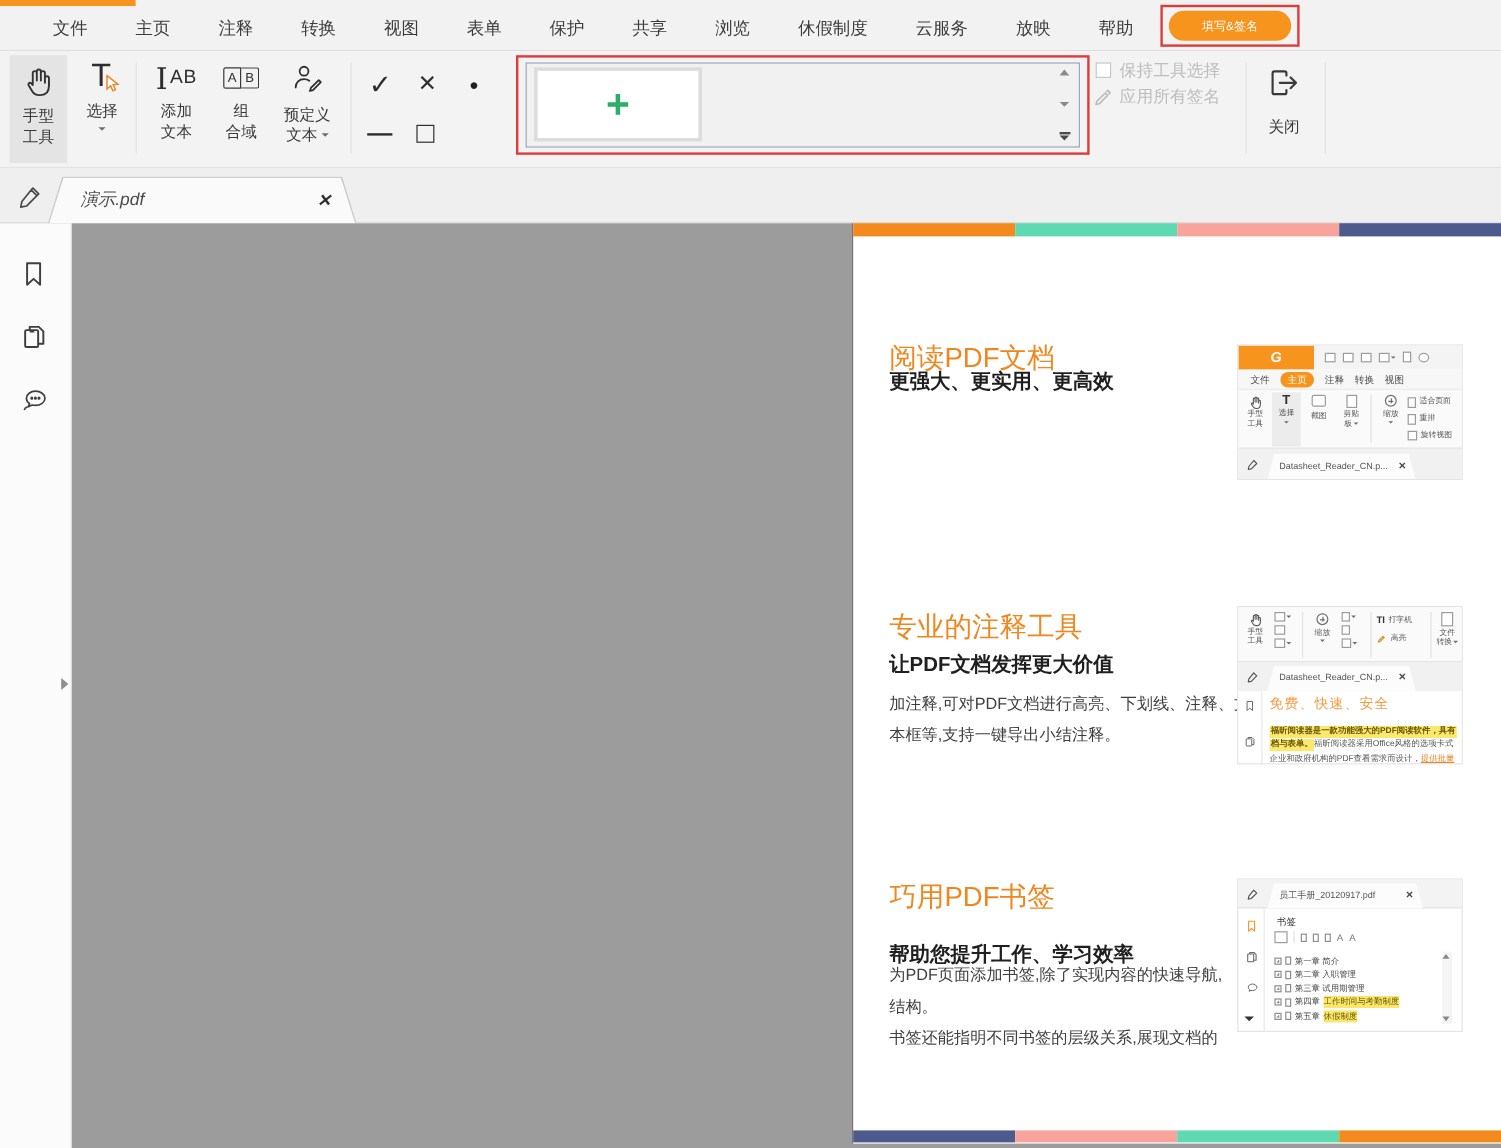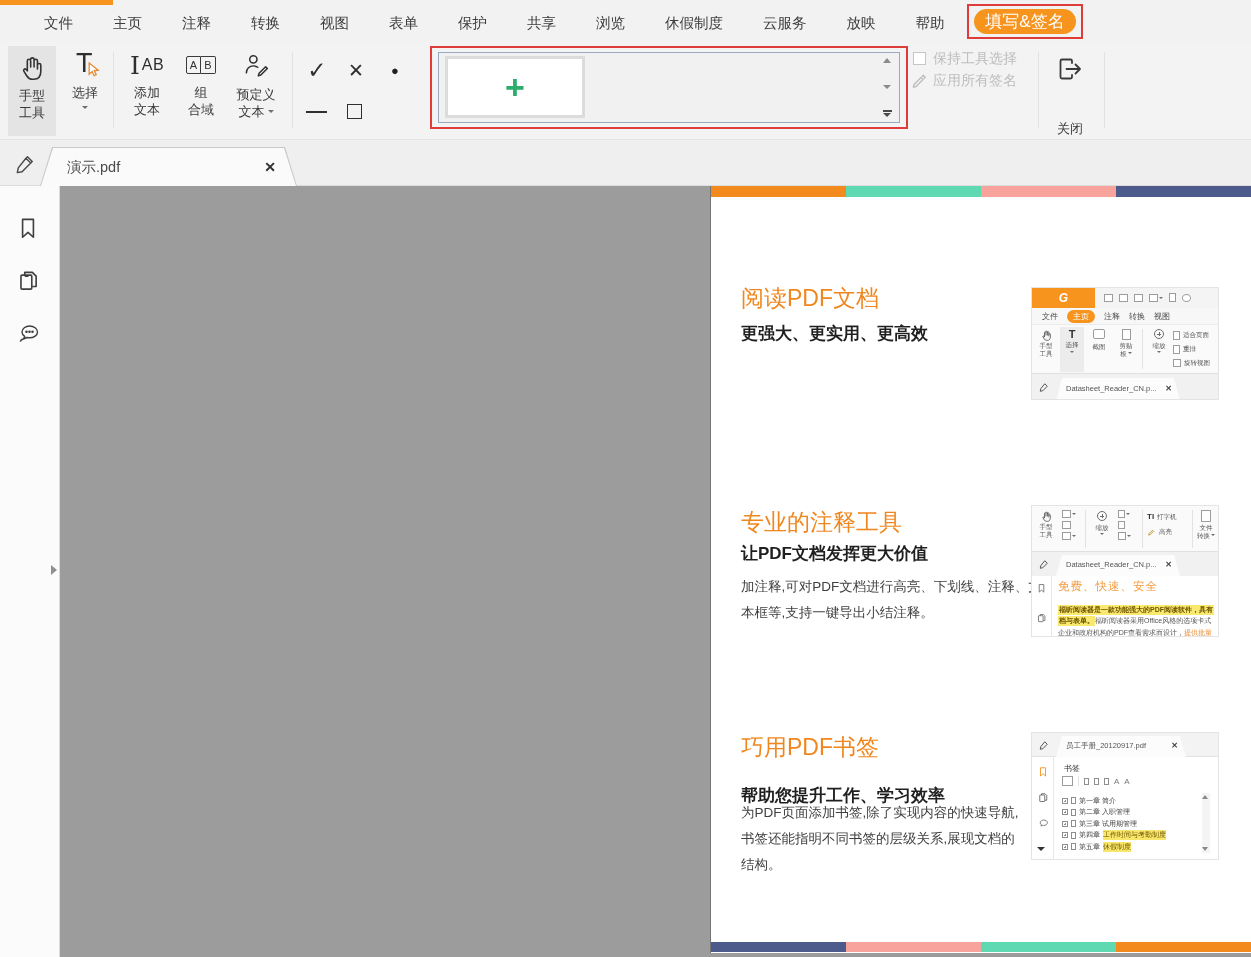--- a/index.html
+++ b/index.html
@@ -8,21 +8,21 @@
   .ctr{display:flex;align-items:center;justify-content:center;}
   .fc{display:flex;flex-direction:column;align-items:center;}
   .vd{position:absolute;width:1px;background:#E2E2E2;}
   .td{width:0;height:0;border-left:4px solid transparent;border-right:4px solid transparent;border-top:4px solid #6E6E6E;}
   .td.sm{border-left-width:3px;border-right-width:3px;border-top-width:3px;}
   .tu{width:0;height:0;border-left:4px solid transparent;border-right:4px solid transparent;border-bottom:5px solid #8A8A8A;}
   .tr-right{width:0;height:0;border-top:5px solid transparent;border-bottom:5px solid transparent;border-left:6px solid #8F8F8F;}
   .tool-label{font-size:13px;line-height:17px;color:#3A3A3A;text-align:center;}
   .mini-label{font-size:6.5px;line-height:7.5px;color:#555;text-align:center;white-space:nowrap;}
   .mbox{border:1px solid #9C9C9C;background:#fff;display:inline-block;box-sizing:border-box;}
-  .tab-shape{clip-path:polygon(12px 0,calc(100% - 12px) 0,100% 100%,0 100%);}
+  .tab-shape{clip-path:polygon(12px 0,calc(100% - 12px) 0,100% 100%,0 100%);font-style:italic;}
   .minitab-shape{clip-path:polygon(6px 0,calc(100% - 6px) 0,100% 100%,0 100%);}
   .menu-item{font-size:14.5px;color:#3D3D3D;white-space:nowrap;cursor:default;}
   .stripe-seg{height:100%;flex:1;}
   .sec-title{font-size:23px;font-weight:400;color:#F0871E;white-space:nowrap;}
   .sec-sub{font-size:17px;font-weight:700;color:#1F1F1F;white-space:nowrap;}
   .sec-body{font-size:13.5px;color:#3F3F3F;line-height:26px;}
   .sec-body div{white-space:nowrap;}
   .hlchip{display:inline-block;background:#FAE96F;color:#6E5503;font-size:7px;font-weight:700;line-height:9.5px;padding:0 1px;white-space:nowrap;}
   .mini7{font-size:7px;color:#555;white-space:nowrap;}
   .zoomplus{width:10px;height:10px;border:1px solid #6E6E6E;border-radius:50%;position:relative;display:inline-block;box-sizing:border-box;}
@@ -51,21 +51,21 @@
         <div class="menu-item">表单</div>
         <div class="menu-item">保护</div>
         <div class="menu-item">共享</div>
         <div class="menu-item">浏览</div>
         <div class="menu-item">休假制度</div>
         <div class="menu-item">云服务</div>
         <div class="menu-item">放映</div>
         <div class="menu-item">帮助</div>
       </div>
     <div class="a" style="left:967px;top:4px;width:116px;height:35px;border:2px solid #DE3B3B;box-sizing:border-box;">
-      <div class="ctr" style="margin:3px auto 0;width:102px;height:25px;background:#F7941E;border-radius:13px;color:#fff;font-size:17px;">填写&amp;签名</div>
+      <div class="ctr" style="margin:3px auto 0;width:102px;height:25px;background:#F7941E;border-radius:13px;color:#fff;font-size:10px;">填写&amp;签名</div>
     </div>
   </div>
 
   <div class="a" style="left:0;top:42px;width:1251px;height:98px;background:#F3F3F3;border-bottom:1px solid #E3E3E3;box-sizing:border-box;">
 
     <div class="a fc" style="left:8px;top:4px;width:48px;height:90px;background:#E4E4E4;">
       <span style="margin-top:7px;">
         <svg width="30" height="30" viewBox="0 0 32 32" fill="none" stroke="#333" stroke-width="1.7" stroke-linecap="round" stroke-linejoin="round">
           <path d="M11 19 V8.5 a1.8 1.8 0 0 1 3.6 0 V15 m0-8 a1.8 1.8 0 0 1 3.6 0 v8 m0-6.5 a1.8 1.8 0 0 1 3.6 0 V17 m0-4 a1.8 1.8 0 0 1 3.6 0 v6.5 C25.4 25 22.5 28 18 28 h-1.5 c-2.8 0-4.6-1.2-6-3.5 l-3.2-5.2 c-.9-1.5.9-3 2.2-1.9 L11 19"></path>
         </svg>
@@ -158,21 +158,21 @@
     <div class="a" style="left:933px;top:8px;font-size:14px;color:#BDBDBD;">保持工具选择</div>
     <span class="a" style="left:910px;top:29px;">
       <svg width="18" height="18" viewBox="0 0 18 18" fill="none" stroke="#BDBDBD" stroke-width="1.4" stroke-linejoin="round">
         <path d="M4 13.5 l7-7 2 2 -7 7 -2.6.6z M11.8 5.7 l1.4-1.4 2 2 -1.4 1.4"></path>
       </svg>
     </span>
     <div class="a" style="left:933px;top:30px;font-size:14px;color:#BDBDBD;">应用所有签名</div>
 
     <div class="vd" style="left:1038px;top:10px;height:76px;"></div>
 
-    <div class="a fc" style="left:1044px;top:8px;width:52px;height:82px;gap:24px;">
+    <div class="a fc" style="left:1044px;top:8px;width:52px;height:82px;">
       <span style="margin-top:4px;">
         <svg width="32" height="32" viewBox="0 0 32 32" fill="none" stroke="#3A3A3A" stroke-width="1.8" stroke-linecap="round" stroke-linejoin="round">
           <path d="M18 9 V7 a1.5 1.5 0 0 0-1.5-1.5 h-8.5 A1.5 1.5 0 0 0 6.5 7 v16 a1.5 1.5 0 0 0 1.5 1.5 h8.5 A1.5 1.5 0 0 0 18 23 v-2"></path>
           <path d="M12.5 15 h13.5 m-4.5-4.5 4.5 4.5 -4.5 4.5"></path>
         </svg>
       </span>
       <div class="tool-label" style="margin-top:6px;">关闭</div>
     </div>
 
     <div class="vd" style="left:1104px;top:10px;height:76px;"></div>
@@ -226,21 +226,21 @@
         <div class="stripe-seg" style="background: rgb(76, 91, 140);"></div>
     </div>
     <div class="a" style="left:0;top:756px;width:100%;height:10px;display:flex;">
       <div class="stripe-seg" style="background: rgb(76, 91, 140);"></div>
         <div class="stripe-seg" style="background: rgb(248, 163, 156);"></div>
         <div class="stripe-seg" style="background: rgb(94, 217, 178);"></div>
         <div class="stripe-seg" style="background: rgb(242, 138, 30);"></div>
     </div>
 
     <div class="a sec-title" style="left:30px;top:97px;">阅读PDF文档</div>
-    <div class="a sec-sub" style="left:30px;top:136px;">更强大、更实用、更高效</div>
+    <div class="a sec-sub" style="left:30px;top:120px;">更强大、更实用、更高效</div>
     <div class="a sec-body" style="left:30px;top:168px;width:300px;">
       </div>
 
     <div class="a" style="left:320px;top:101px;width:188px;height:113px;background:#fff;border:1px solid #E4E4E4;box-sizing:border-box;overflow:hidden;">
       <div class="a" style="left:0;top:0;width:186px;height:20px;background:#F4F4F4;">
         <div class="a ctr" style="left:0;top:0;width:63px;height:20px;background:#F7941E;color:#fff;font-size:12px;font-weight:700;font-style:italic;">G</div>
         <div class="a" style="left:72px;top:5px;display:flex;gap:6px;align-items:center;">
           <span class="mbox" style="width:9px;height:8px;"></span>
           <span class="mbox" style="width:9px;height:8px;"></span>
           <span class="mbox" style="width:9px;height:8px;"></span>
@@ -418,22 +418,22 @@
         <div class="a" style="left:26px;top:45px;white-space:nowrap;">
           <span class="mini7">企业和政府机构的PDF查看需求而设计，</span><span class="mini7" style="color:#E8882B;text-decoration:underline;">提供批量</span>
         </div>
       </div>
     </div>
 
     <div class="a sec-title" style="left:30px;top:546px;">巧用PDF书签</div>
     <div class="a sec-sub" style="left:30px;top:582px;margin-top:16px;">帮助您提升工作、学习效率</div>
     <div class="a sec-body" style="left:30px;top:614px;width:300px;">
         <div>为PDF页面添加书签,除了实现内容的快速导航,</div>
+        <div>结构。</div>
         <div>书签还能指明不同书签的层级关系,展现文档的</div>
-        <div>结构。</div>
       </div>
 
     <div class="a" style="left:320px;top:546px;width:188px;height:128px;background:#fff;border:1px solid #E4E4E4;box-sizing:border-box;overflow:hidden;">
       <div class="a" style="left:0;top:0;width:186px;height:24px;background:#F3F3F3;border-bottom:1px solid #E3E3E3;box-sizing:border-box;">
         <svg class="a" style="left:6px;top:6px;" width="12" height="12" viewBox="0 0 24 24" fill="none" stroke="#555" stroke-width="2" stroke-linejoin="round">
             <path d="M13.5 5.5 l5 5 L9.5 19.5 4.5 20.5 5.5 15.5 z"></path>
           </svg>
         <div class="a minitab-shape" style="left:24px;top:3px;width:130px;height:21px;background:#FCFCFC;">
           <span class="a" style="left:10px;top:0;line-height:20px;font-size:7.5px;color:#555;">员工手册_20120917.pdf</span>
           <span class="a" style="right:8px;top:0;line-height:20px;font-size:8px;font-weight:700;color:#444;">✕</span>

